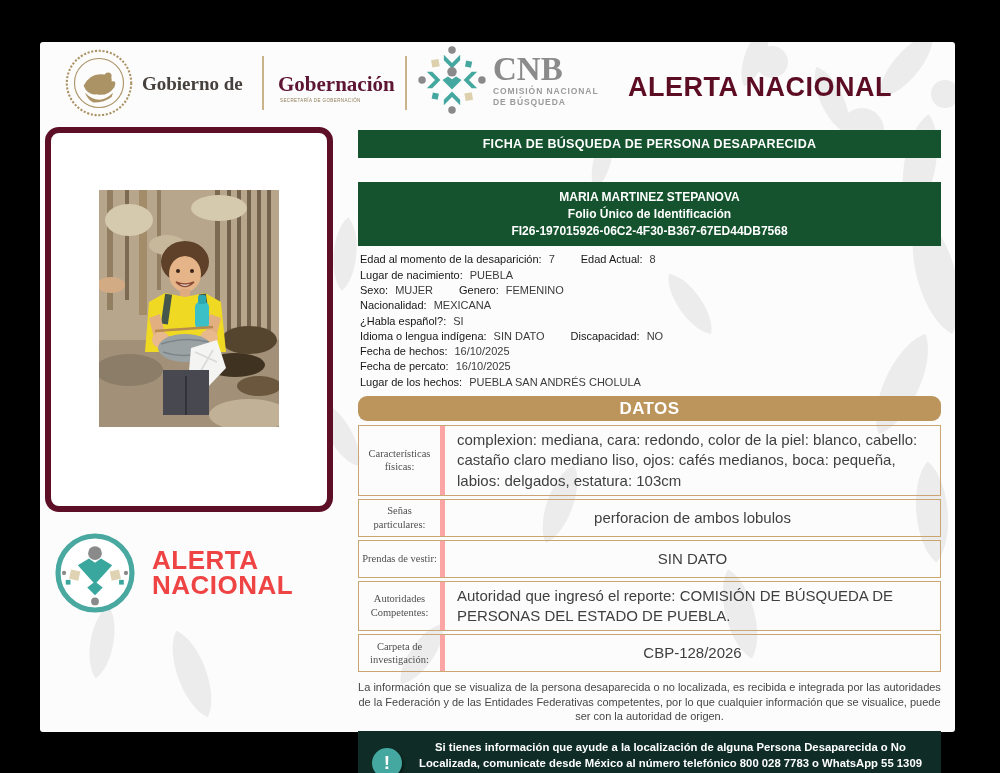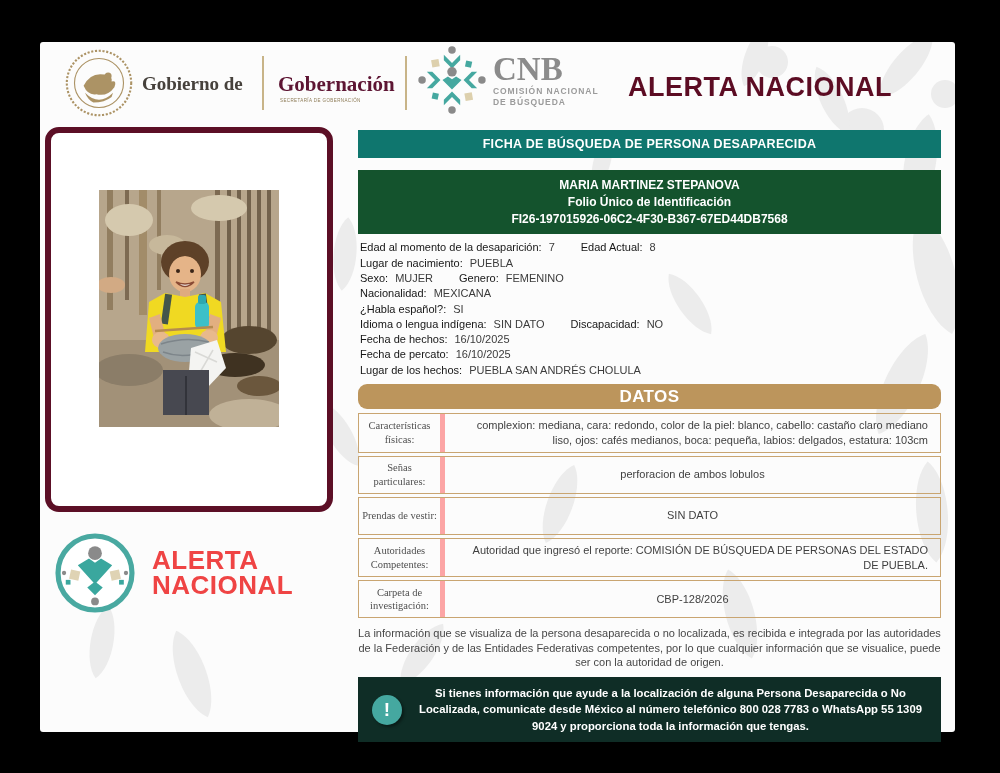--- a/index.html
+++ b/index.html
@@ -28,36 +28,36 @@
 
   
   .photo-frame{position:absolute;left:5px;top:85px;width:288px;height:385px;box-sizing:border-box;
                border:6px solid #5c0f26;border-radius:14px;background:#fff;}
   .photo{display:block;margin:57px auto 0 auto;}
   .alerta-logo{position:absolute;left:12px;top:488px;display:flex;align-items:center;gap:14px;}
   .alerta-text{font-size:26px;font-weight:800;color:#ef4444;line-height:0.98;letter-spacing:0.5px;}
 
   
   .main{position:absolute;left:318px;top:88px;width:583px;}
-  .ficha-banner{height:28px;background:#0f766e;color:#fff;font-weight:bold;font-size:12.5px;
-                display:flex;align-items:center;justify-content:center;letter-spacing:0.3px;margin-bottom:12px;}
+  .ficha-banner{height:28px;background:#14532d;color:#fff;font-weight:bold;font-size:12.5px;
+                display:flex;align-items:center;justify-content:center;letter-spacing:0.3px;margin-bottom:24px;}
   .name-banner{background:#14532d;color:#fff;text-align:center;padding:7px 4px;
                font-weight:bold;font-size:12px;line-height:1.4;margin-bottom:6px;}
   .fields{margin:5px 0 0 2px;}
   .f-line{display:flex;gap:26px;line-height:15.3px;font-size:11px;}
   .f-pair{display:inline-flex;gap:7px;white-space:nowrap;}
   .f-label{font-weight:normal;color:#161616;}
   .f-value{color:#3b3b3b;}
   .datos-banner{margin-top:6px;height:25px;background:#bc955c;color:#fff;font-weight:bold;font-size:17px;
                 display:flex;align-items:center;justify-content:center;letter-spacing:0.4px;margin-bottom:4px;border-radius:9px;}
   .datos-row{display:flex;border:1px solid #c9a571;margin-bottom:3px;}
   .d-label{width:86px;box-sizing:border-box;border-right:5px solid #fca5a5;display:flex;align-items:center;
            justify-content:center;text-align:center;font-size:10.5px;color:#4f4f4f;padding:4px 3px;line-height:1.3;font-family:Liberation Serif, serif;}
-  .d-value{flex:1;display:flex;align-items:center;justify-content:center;text-align:right;
-           font-size:11px;color:#3f3f3f;padding:4px 12px;line-height:1.35;min-height:28px;}
+  .d-value{flex:1;display:flex;align-items:center;justify-content:center;text-align:left;
+           font-size:15px;color:#3f3f3f;padding:4px 12px;line-height:1.35;min-height:28px;}
   .disclaimer{margin:8px auto 0 auto;text-align:center;font-size:11px;color:#474747;line-height:1.32;}
   .hotline{margin-top:7px;background:#0f2d26;display:flex;align-items:center;gap:12px;
            padding:8px 14px 8px 14px;min-height:56px;box-sizing:border-box;}
   .excl{flex:0 0 auto;width:30px;height:30px;border-radius:50%;background:#45a8a0;color:#fff;
         font-weight:bold;font-size:19px;display:flex;align-items:center;justify-content:center;
         box-shadow:2px 2px 3px rgba(0,0,0,0.4);}
   .hotline p{flex:1;margin:0;text-align:center;color:#fff;font-weight:bold;font-size:11.3px;line-height:1.45;}
 </style>
 </head>
 <body>

